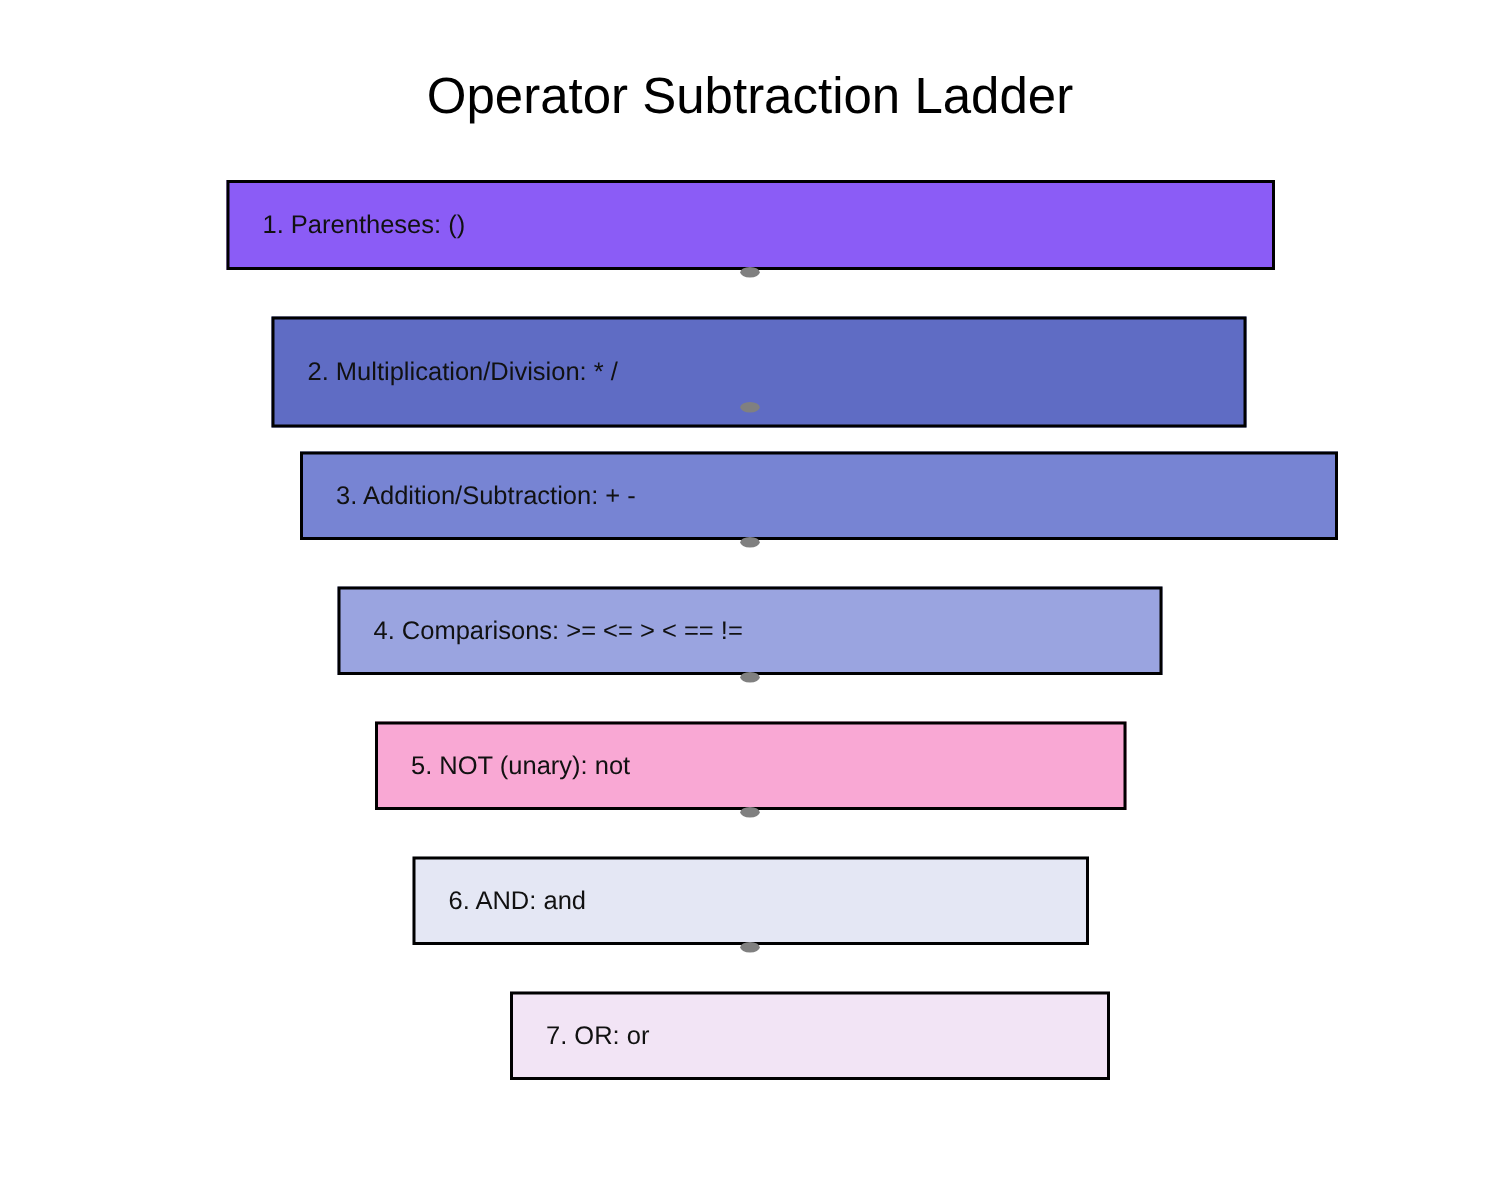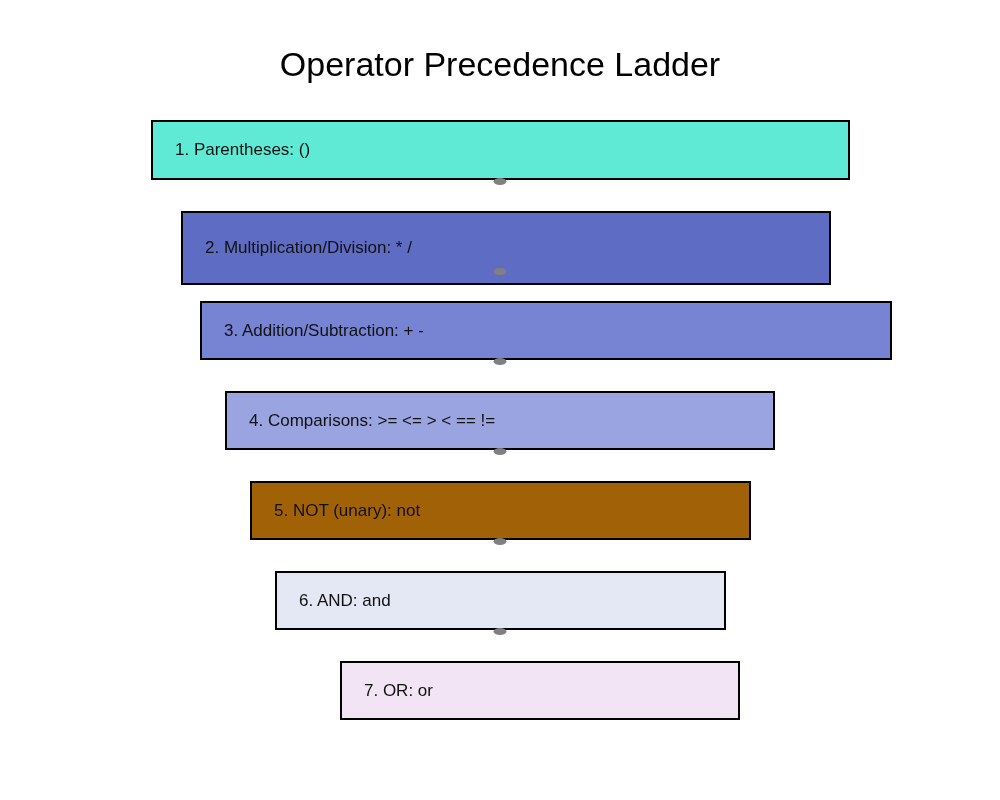--- a/index.html
+++ b/index.html
@@ -48,36 +48,36 @@
     background: #808080;
     border-radius: 50%;
     transform: translateX(-50%);
   }
 </style>
 </head>
 <body>
 
 <div id="canvas">
 
-  <div id="page-title">Operator Precedence Ladder</div>
+  <div id="page-title">Operator Subtraction Ladder</div>
 
   <div id="rungs-layer">
-      <div class="ladder-rung" style="left: 151px; top: 120px; width: 699px; height: 60px; background: #5eead4; border-color: rgb(0, 0, 0);">
+      <div class="ladder-rung" style="left: 151px; top: 120px; width: 699px; height: 60px; background: #8b5cf6; border-color: rgb(0, 0, 0);">
         <span class="rung-label">1. Parentheses: ()</span>
       </div>
       <div class="ladder-rung" style="left: 181px; top: 211px; width: 650px; height: 74px; background: rgb(95, 108, 196); border-color: rgb(0, 0, 0);">
         <span class="rung-label">2. Multiplication/Division: * /</span>
       </div>
       <div class="ladder-rung" style="left: 200px; top: 301px; width: 692px; height: 59px; background: rgb(119, 132, 211); border-color: rgb(0, 0, 0);">
         <span class="rung-label">3. Addition/Subtraction: + -</span>
       </div>
       <div class="ladder-rung" style="left: 225px; top: 391px; width: 550px; height: 59px; background: rgb(154, 164, 224); border-color: rgb(0, 0, 0); text-align: right;">
         <span class="rung-label">4. Comparisons: &gt;= &lt;= &gt; &lt; == !=</span>
       </div>
-      <div class="ladder-rung" style="left: 250px; top: 481px; width: 501px; height: 59px; background: #a16207; border-color: rgb(0, 0, 0);">
+      <div class="ladder-rung" style="left: 250px; top: 481px; width: 501px; height: 59px; background: #f9a8d4; border-color: rgb(0, 0, 0);">
         <span class="rung-label">5. NOT (unary): not</span>
       </div>
       <div class="ladder-rung" style="left: 275px; top: 571px; width: 451px; height: 59px; background: rgb(228, 231, 244); border-color: rgb(0, 0, 0);">
         <span class="rung-label">6. AND: and</span>
       </div>
       <div class="ladder-rung" style="left: 300px; top: 661px; width: 400px; height: 59px; background: rgb(242, 228, 245); border-color: rgb(0, 0, 0); margin-left: 40px;">
         <span class="rung-label">7. OR: or</span>
       </div>
     </div>
   <div id="connectors-layer">

